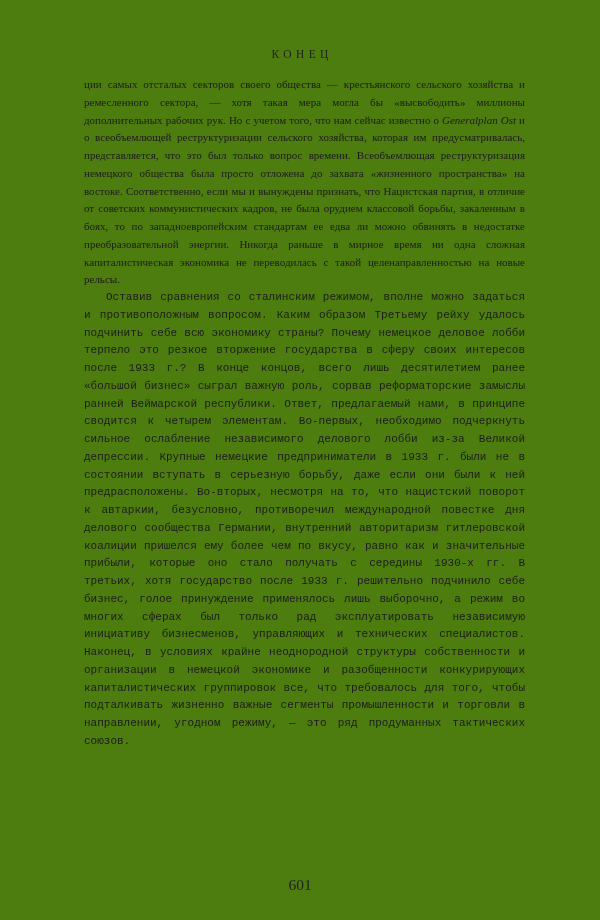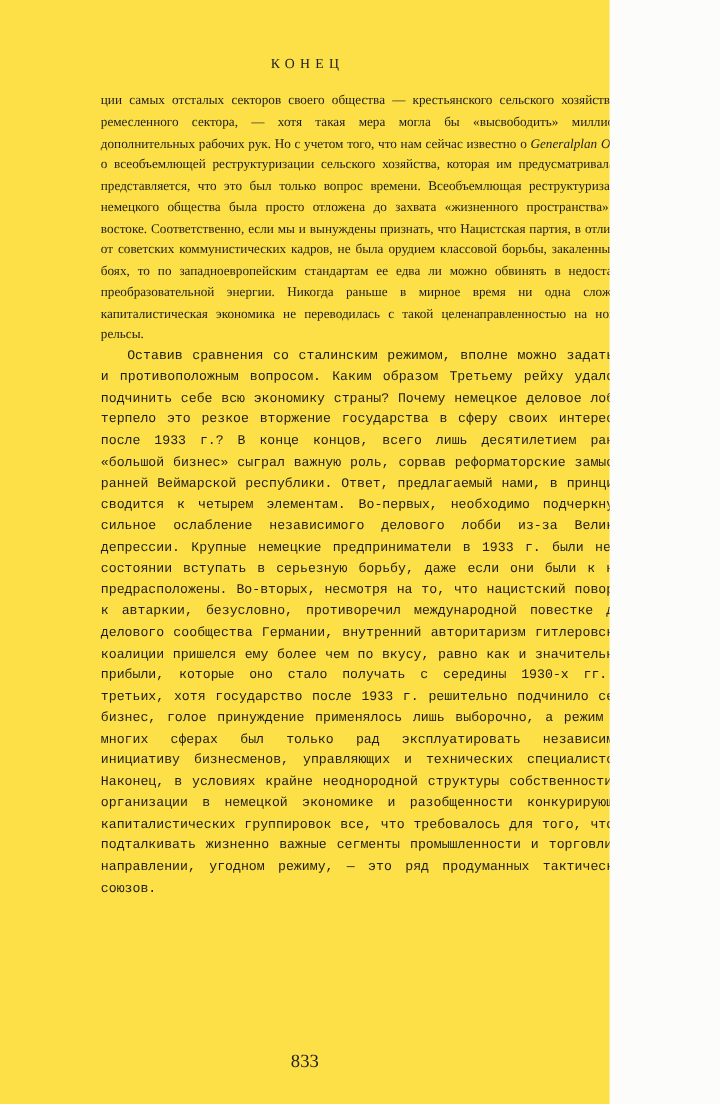--- a/index.html
+++ b/index.html
@@ -2,23 +2,23 @@
 <html lang="ru"><head>
 <meta charset="utf-8">
 <style>
   html, body {
     margin: 0;
     padding: 0;
     background: #fcfcfa;
   }
   .page {
     position: relative;
-    width: 508px;
+    width: 600px;
     height: 920px;
-    background: #fde047;
+    background: #4d7c0f;
     color: #1c1c1c;
     font-family: "Liberation Serif", "DejaVu Serif", serif;
     overflow: hidden;
     box-sizing: border-box;
   }
   .running-head {
     position: absolute;
     top: 48px;
     left: 0;
     width: 100%;
@@ -66,15 +66,15 @@
   <div class="running-head">КОНЕЦ</div>
 
   <div class="text-block">
 
     <p class="para"><span>ции самых отсталых секторов своего общества — крестьянского сельского хозяйства и ремесленного сектора, — хотя такая мера могла бы «высвободить» миллионы дополнительных рабочих рук. Но с учетом того, что нам сейчас известно о </span><em>Generalplan Ost</em><span> и о всеобъемлющей реструктуризации сельского хозяйства, которая им предусматривалась, представляется, что это был только вопрос времени. Всеобъемлющая реструктуризация немецкого общества была просто отложена до захвата «жизненного пространства» на востоке. Соответственно, если мы и вынуждены признать, что Нацистская партия, в отличие от советских коммунистических кадров, не была орудием классовой борьбы, закаленным в боях, то по западноевропейским стандартам ее едва ли можно обвинять в недостатке преобразовательной энергии. Никогда раньше в мирное время ни одна сложная капиталистическая экономика не переводилась с такой целенаправленностью на новые рельсы.</span></p>
 
     <p class="para indented">Оставив сравнения со сталинским режимом, вполне можно задаться и противоположным вопросом. Каким образом Третьему рейху удалось подчинить себе всю экономику страны? Почему немецкое деловое лобби терпело это резкое вторжение государства в сферу своих интересов после 1933 г.? В конце концов, всего лишь десятилетием ранее «большой бизнес» сыграл важную роль, сорвав реформаторские замыслы ранней Веймарской республики. Ответ, предлагаемый нами, в принципе сводится к четырем элементам. Во-первых, необходимо подчеркнуть сильное ослабление независимого делового лобби из-за Великой депрессии. Крупные немецкие предприниматели в 1933 г. были не в состоянии вступать в серьезную борьбу, даже если они были к ней предрасположены. Во-вторых, несмотря на то, что нацистский поворот к автаркии, безусловно, противоречил международной повестке дня делового сообщества Германии, внутренний авторитаризм гитлеровской коалиции пришелся ему более чем по вкусу, равно как и значительные прибыли, которые оно стало получать с середины 1930-х гг. В третьих, хотя государство после 1933 г. решительно подчинило себе бизнес, голое принуждение применялось лишь выборочно, а режим во многих сферах был только рад эксплуатировать независимую инициативу бизнесменов, управляющих и технических специалистов. Наконец, в условиях крайне неоднородной структуры собственности и организации в немецкой экономике и разобщенности конкурирующих капиталистических группировок все, что требовалось для того, чтобы подталкивать жизненно важные сегменты промышленности и торговли в направлении, угодном режиму, — это ряд продуманных тактических союзов.</p>
 
   </div>
 
-  <div class="page-number">833</div>
+  <div class="page-number">601</div>
 
 </div>
 
 </body></html>

